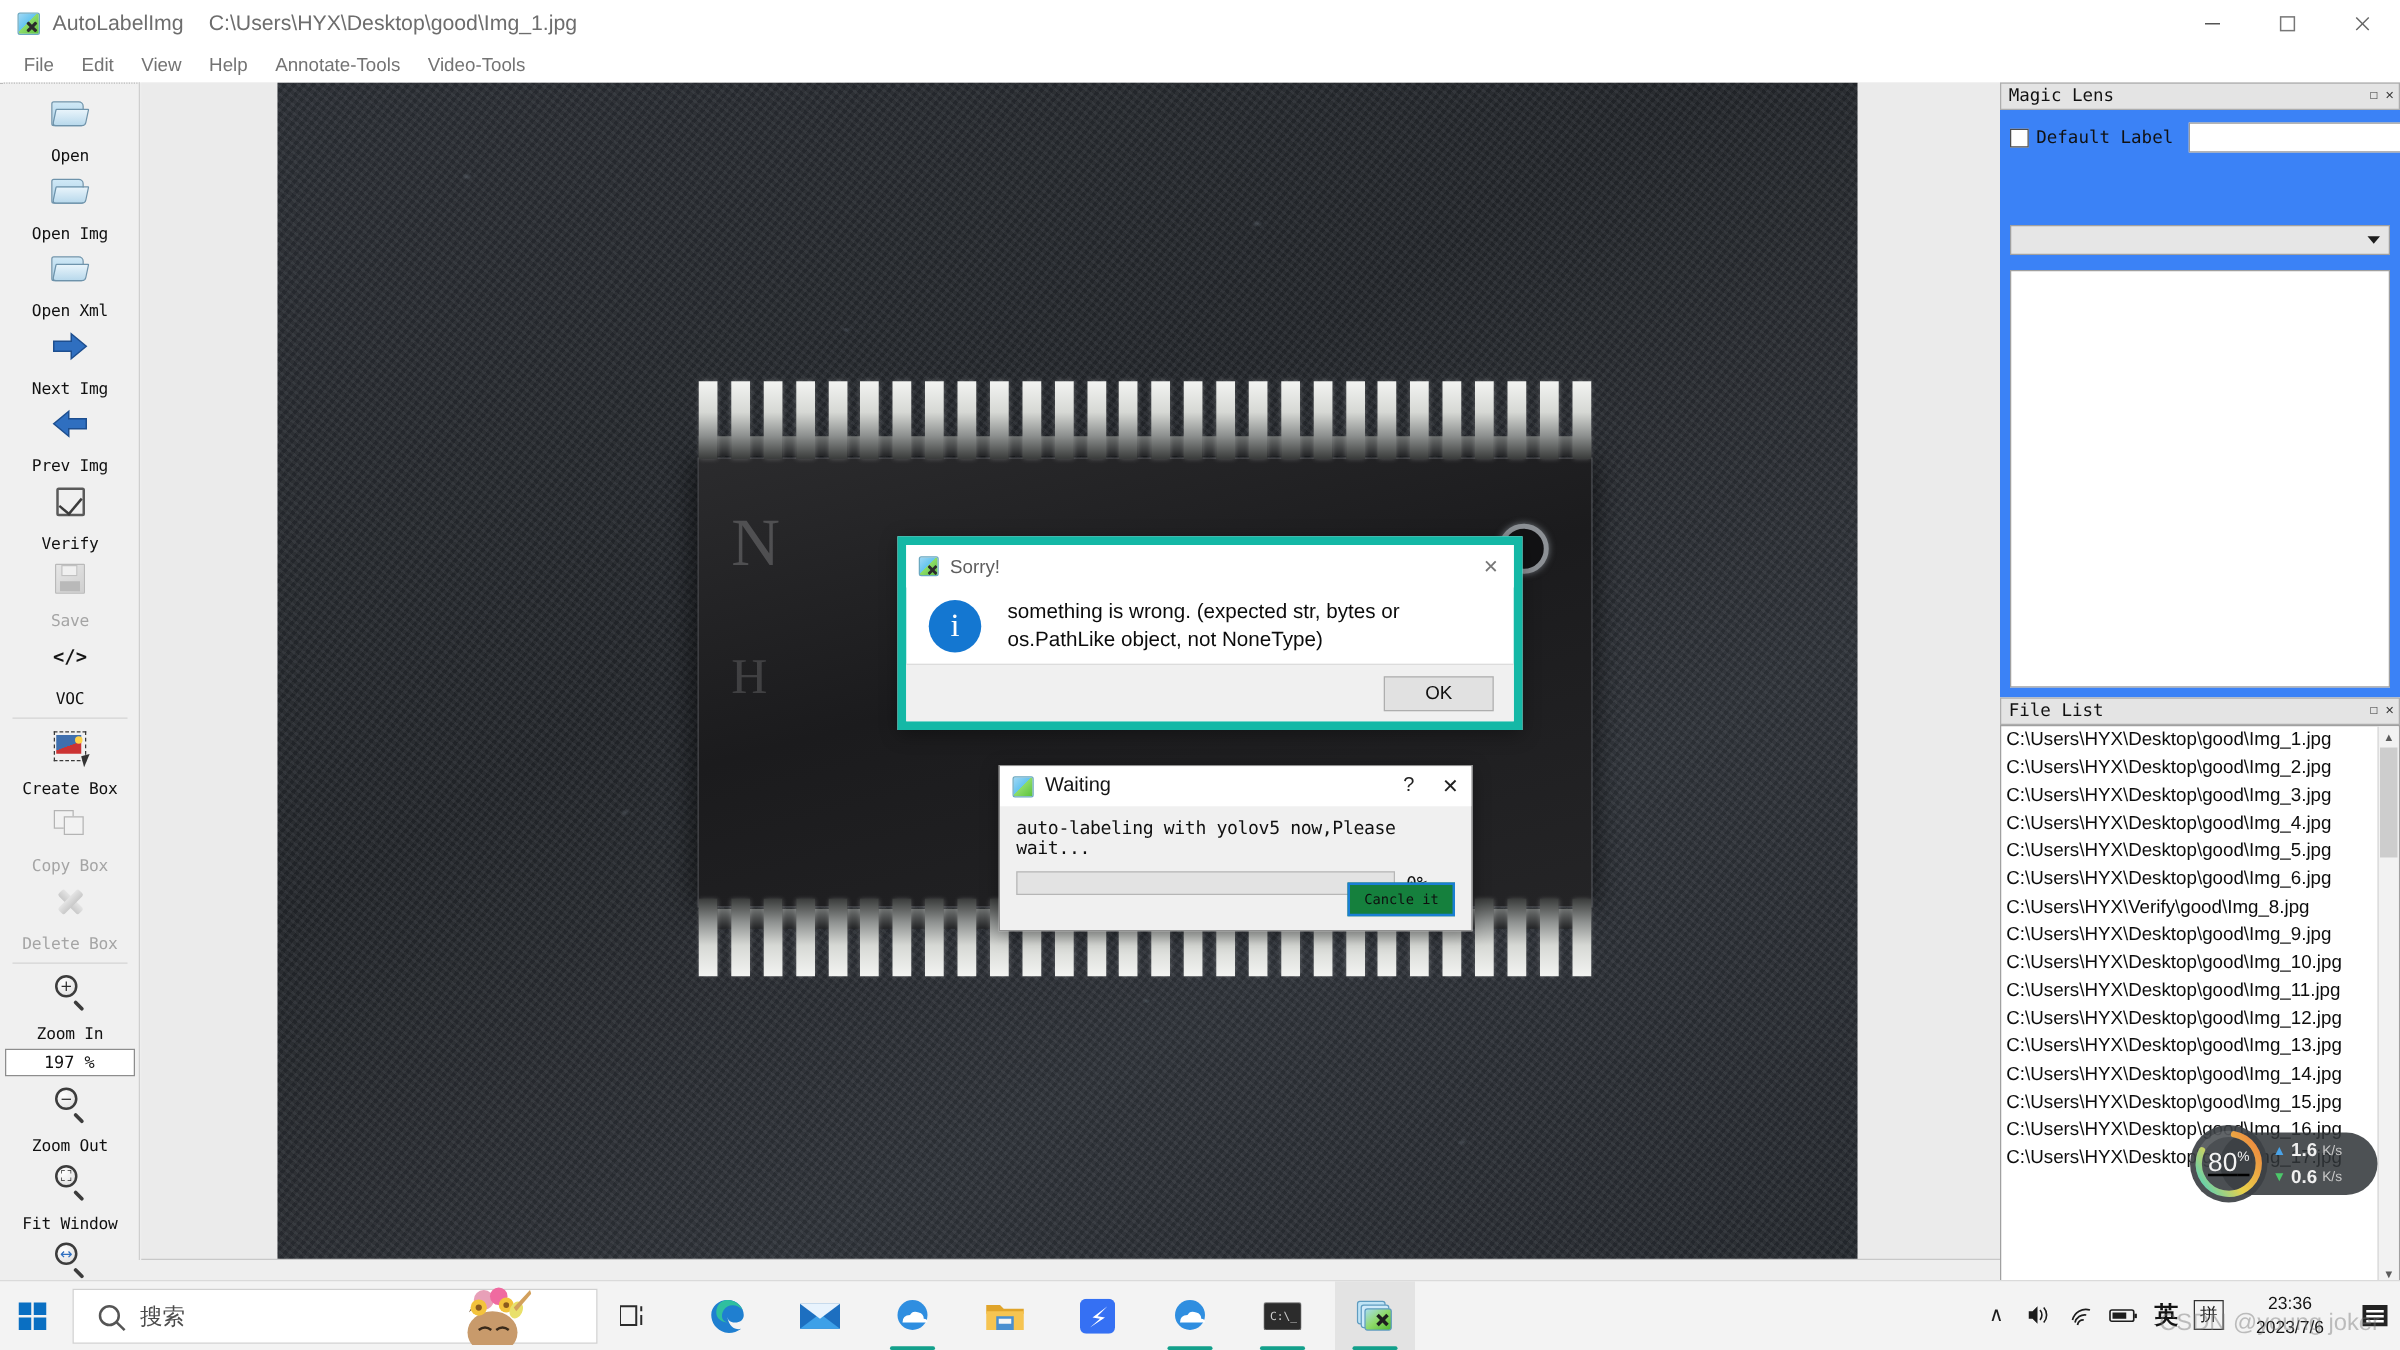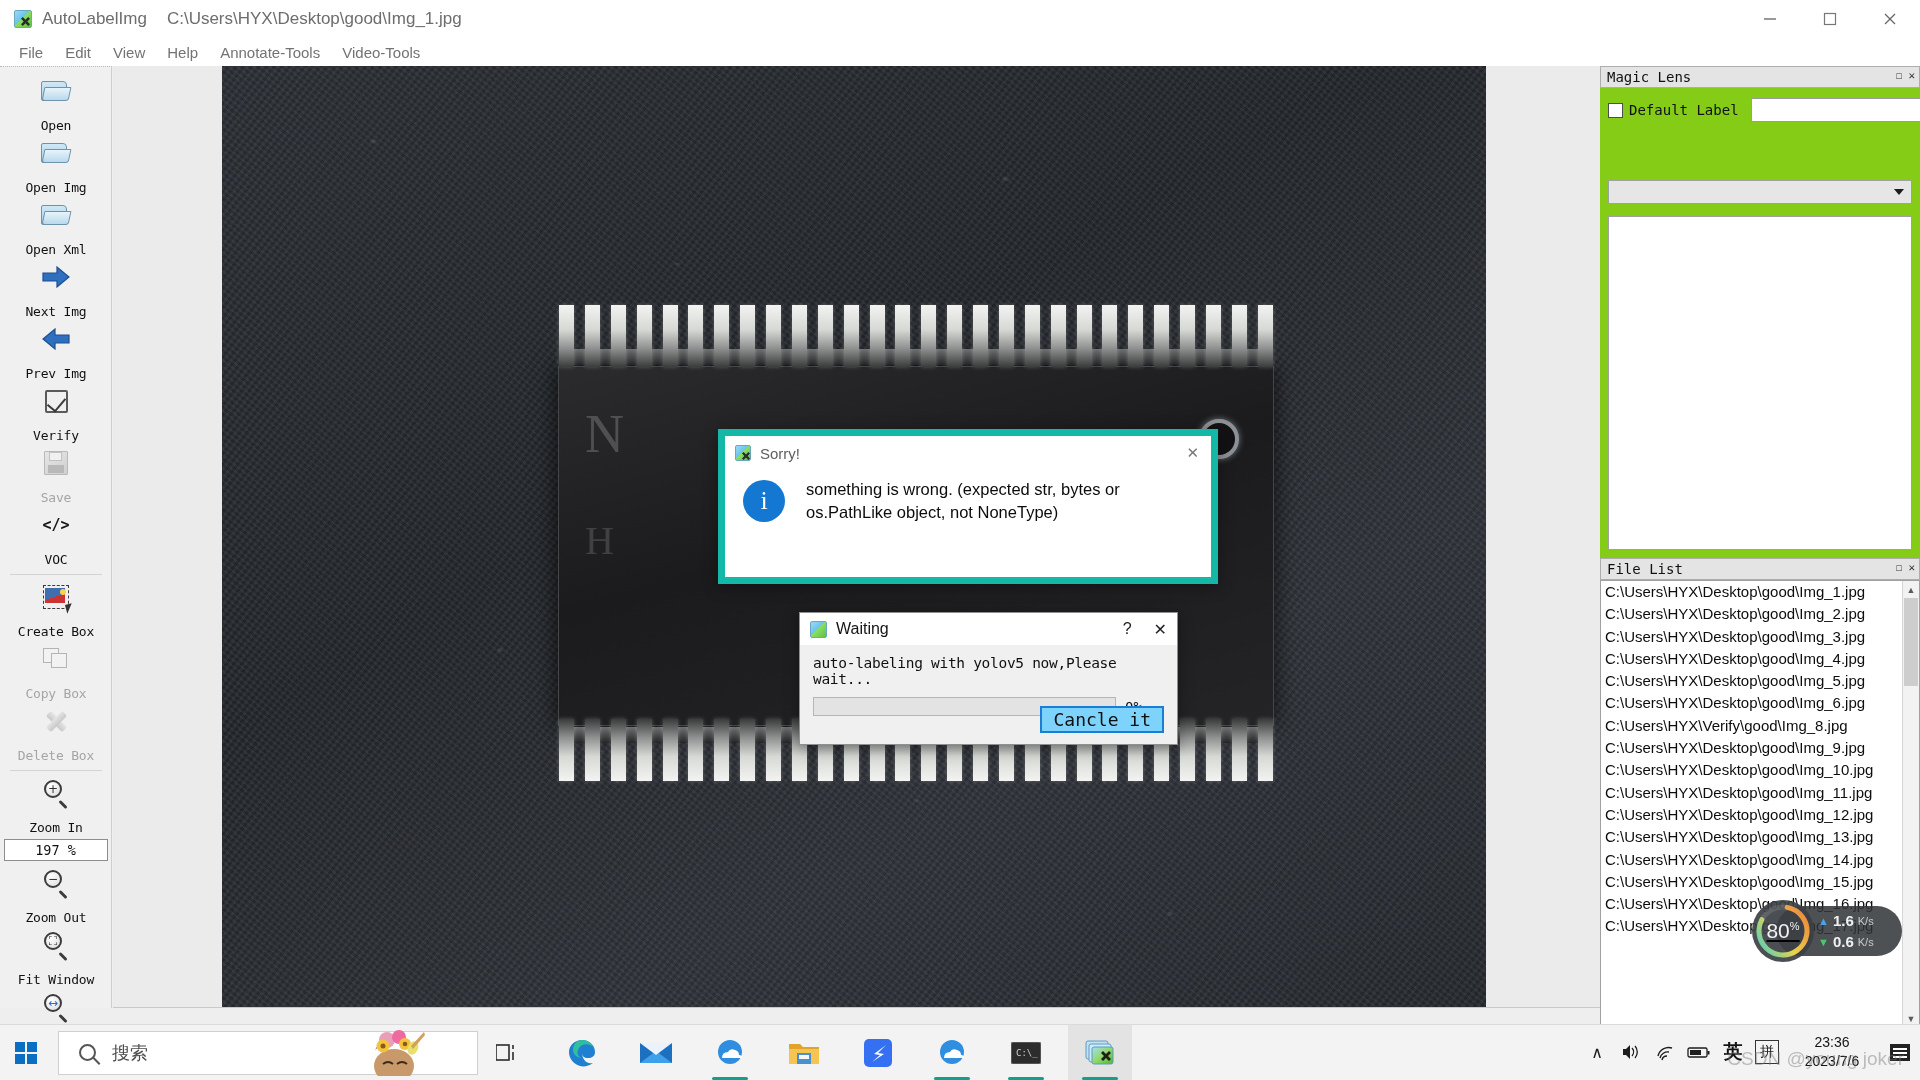--- a/index.html
+++ b/index.html
@@ -238,21 +238,21 @@
   .dock-title {
     height: 22px; background: #e4e4e4; border: 1px solid #adadad;
     display: flex; align-items: center; padding-left: 6px;
     font-family: "DejaVu Sans Mono", monospace; font-size: 14px; color: #111;
     position: relative;
   }
   .dock-title .dockbtns {
     position: absolute; right: 4px; top: 2px; display: flex; gap: 6px;
     font-size: 11px; color: #333;
   }
-  .magic-body { padding: 10px 8px 6px 8px; background: #84cc16; height: 470px; position: relative;}
+  .magic-body { padding: 10px 8px 6px 8px; background: #3b82f6; height: 470px; position: relative;}
   .row-default { display: flex; align-items: center; gap: 6px; }
   .cbox {
     width: 15px; height: 15px; border: 1px solid #4d4d4d; background: #fff; flex: none;
   }
   .cb-label {
     font-family: "DejaVu Sans Mono", monospace; font-size: 14px; color: #111;
     white-space: nowrap;
   }
   .txtinput {
     flex: 1; height: 24px; background: #ffffff; border: 1px solid #9c9c9c;
@@ -370,22 +370,22 @@
   .pbar {
     width: 303px; height: 19px; background: #e3e3e3; border: 1px solid #b6b6b6;
   }
   .pbar .fill { height: 100%; width: 0%; background: #2f9e44; }
   .pct {
     margin-left: 9px; font-family: "DejaVu Sans Mono", monospace;
     font-size: 14px; color: #101010;
   }
   .btn-cancle {
     position: absolute; right: 13px; bottom: 11px; height: 27px; padding: 0 11px;
-    background: #7dd3fc; border: 2px solid #1a7fd4;
-    font-family: "DejaVu Sans Mono", monospace; font-size: 18px; color: #0f0f0f;
+    background: #15803d; border: 2px solid #1a7fd4;
+    font-family: "DejaVu Sans Mono", monospace; font-size: 11px; color: #0f0f0f;
     display: flex; align-items: center; justify-content: center;
   }
 
   
   .netwidget {
     position: absolute; left: 1752px; top: 900px; width: 150px; height: 62px;
     pointer-events: none;
   }
   .netwidget .pill {
     position: absolute; left: 24px; top: 6px; width: 126px; height: 50px;
@@ -830,20 +830,23 @@
   <div class="dlg-sorry">
     <div class="dlg-head">
       <span class="ic"></span>
       <span class="t">Sorry!</span>
       <span class="x">✕</span>
     </div>
     <div class="dlg-body">
       <div class="info-circle">i</div>
       <div class="dlg-msg">something is wrong. (expected str, bytes or os.PathLike object, not NoneType)</div>
     </div>
+    <div class="dlg-foot">
+      <div class="btn-ok">OK</div>
+    </div>
   </div>
 
   <div class="dlg-wait">
     <div class="head">
       <span class="ic" style="width:17px;height:17px;margin-left:10px;margin-right:9px;border-radius:2px;background:linear-gradient(135deg,#9fd8f5 0%,#66c4ef 45%,#8ddc6a 46%,#5cc33c 100%);border:1px solid #6aa8c0;display:inline-block;"></span>
       <span class="t">Waiting</span>
       <span class="hbtns">
         <span>?</span>
         <span>✕</span>
       </span>

